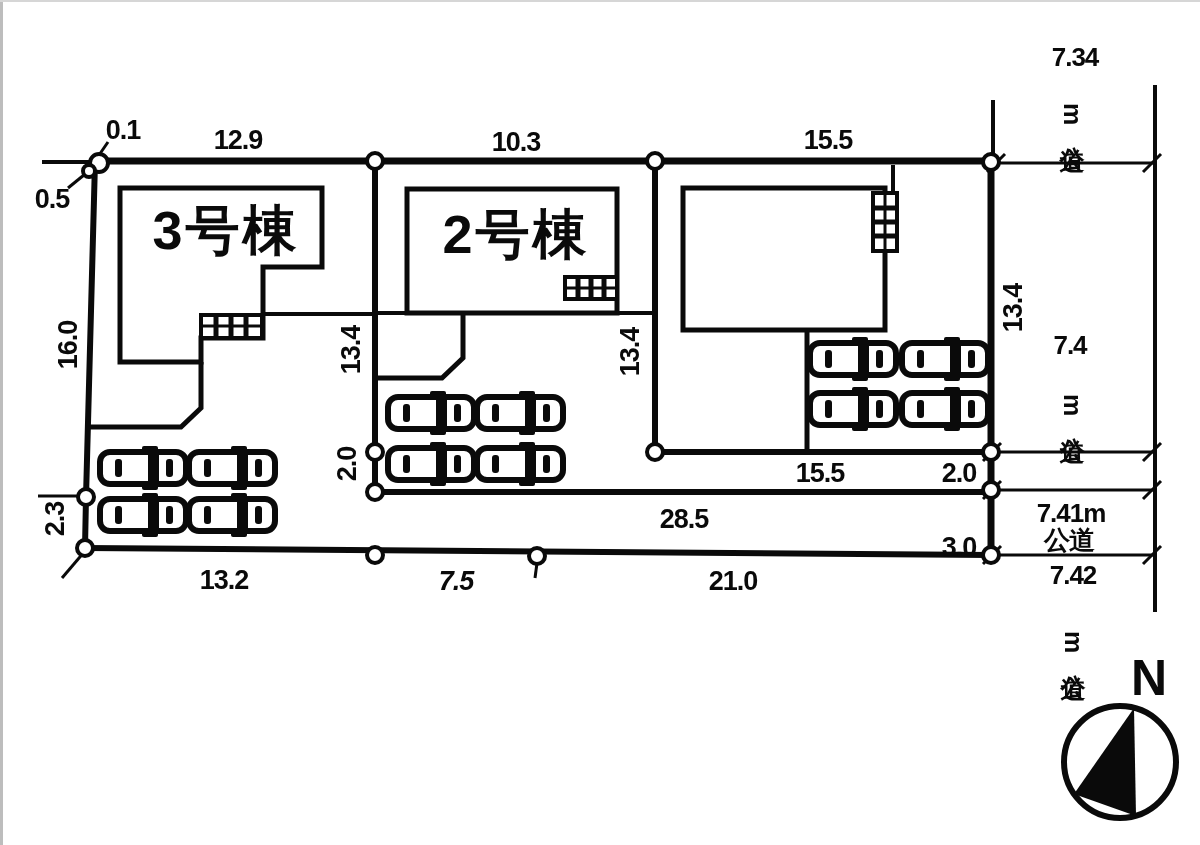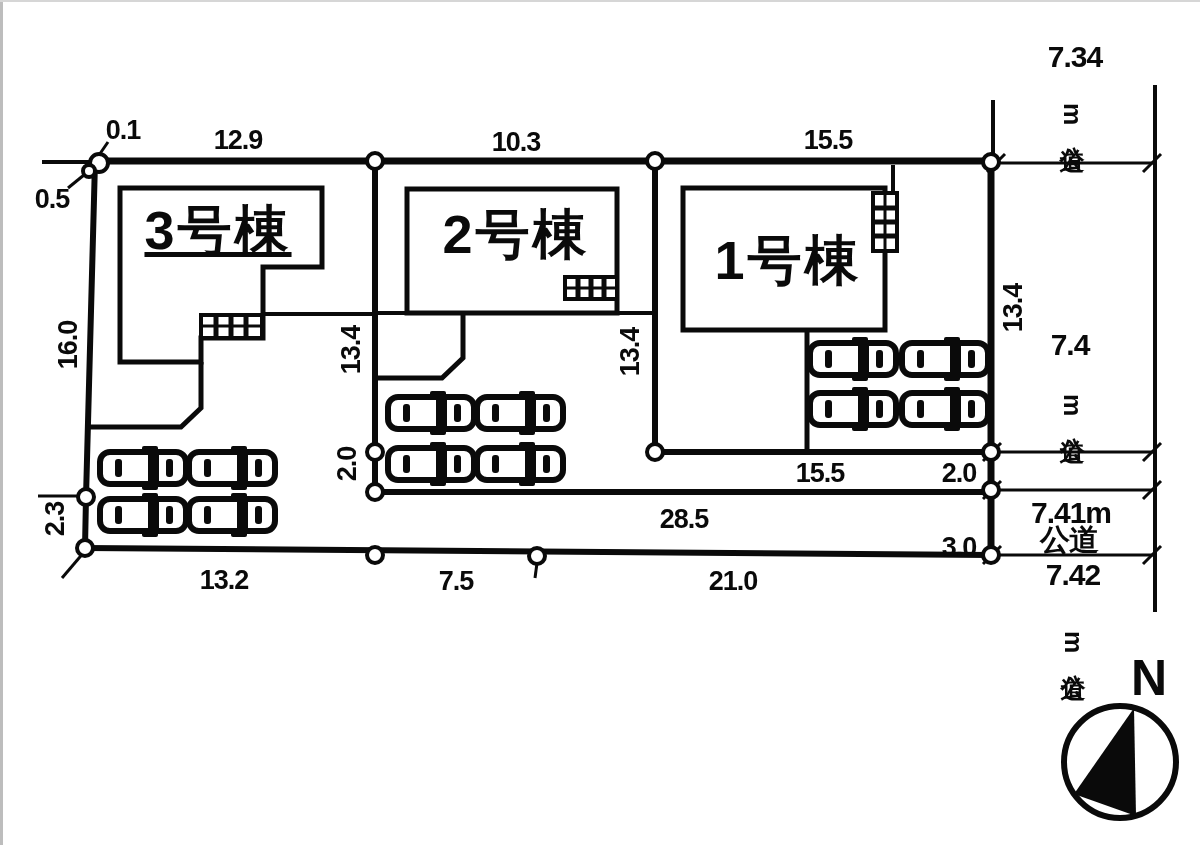--- a/index.html
+++ b/index.html
@@ -10,21 +10,21 @@
   .scan-edge-left{position:absolute;left:0;top:0;width:3px;height:845px;background:#bdbdbd;}
   .scan-edge-top{position:absolute;left:0;top:0;width:1200px;height:2px;background:#d6d6d6;}
   .plan svg{position:absolute;left:0;top:0;}
   .lbl{
     position:absolute;transform:translate(-50%,-50%);
     font-weight:bold;color:#0a0a0a;white-space:nowrap;line-height:1;
   }
   .dim{font-size:27px;letter-spacing:-1px;}
   .rot{transform:translate(-50%,-50%) rotate(-90deg);}
   .bldg{font-size:54px;letter-spacing:3px;}
-  .roadnum{font-size:30px;letter-spacing:-1px;}
+  .roadnum{font-size:26px;letter-spacing:-1px;}
   .vert{
     writing-mode:vertical-rl;font-size:25px;font-weight:bold;letter-spacing:2px;
   }
   .north{font-size:50px;}
 </style>
 </head>
 <body>
 
 <div class="plan">
   <div class="scan-edge-left"></div>
@@ -177,26 +177,25 @@
   <div class="lbl dim rot" style="left:630px;top:352px;">13.4</div>
   <div class="lbl dim rot" style="left:1013px;top:308px;">13.4</div>
 
   <div class="lbl dim rot" style="left:347px;top:464px;">2.0</div>
   <div class="lbl dim" style="left:820px;top:473px;">15.5</div>
   <div class="lbl dim" style="left:959px;top:473px;">2.0</div>
   <div class="lbl dim" style="left:684px;top:519px;">28.5</div>
   <div class="lbl dim" style="left:959px;top:547px;">3.0</div>
 
   <div class="lbl dim" style="left:224px;top:580px;">13.2</div>
-  <div class="lbl dim" style="left:456px;top:581px;">7.5</div>
+  <div class="lbl dim" style="left:456px;top:581px;font-style:italic;">7.5</div>
   <div class="lbl dim" style="left:733px;top:581px;">21.0</div>
 
-  <div class="lbl bldg" style="left:218px;top:230px;text-decoration:underline;">3号棟</div>
+  <div class="lbl bldg" style="left:226px;top:230px;">3号棟</div>
   <div class="lbl bldg" style="left:516px;top:234px;">2号棟</div>
-  <div class="lbl bldg" style="left:788px;top:260px;">1号棟</div>
 
   <div class="lbl roadnum" style="left:1075px;top:57px;">7.34</div>
   <div class="lbl vert" style="left:1072px;top:117px;">m公道</div>
   <div class="lbl roadnum" style="left:1070px;top:345px;">7.4</div>
   <div class="lbl vert" style="left:1072px;top:408px;">m公道</div>
   <div class="lbl roadnum" style="left:1071px;top:513px;">7.41m</div>
   <div class="lbl roadnum" style="left:1069px;top:540px;">公道</div>
   <div class="lbl roadnum" style="left:1073px;top:575px;">7.42</div>
   <div class="lbl vert" style="left:1073px;top:645px;">m公道</div>
 

